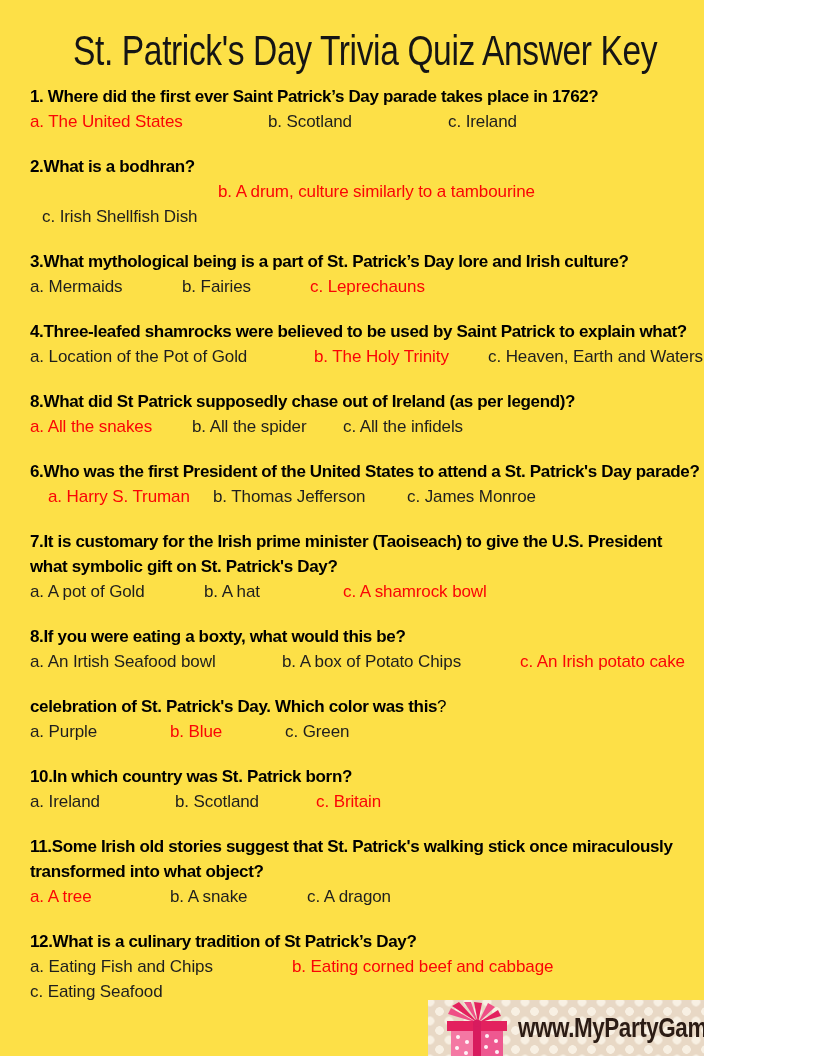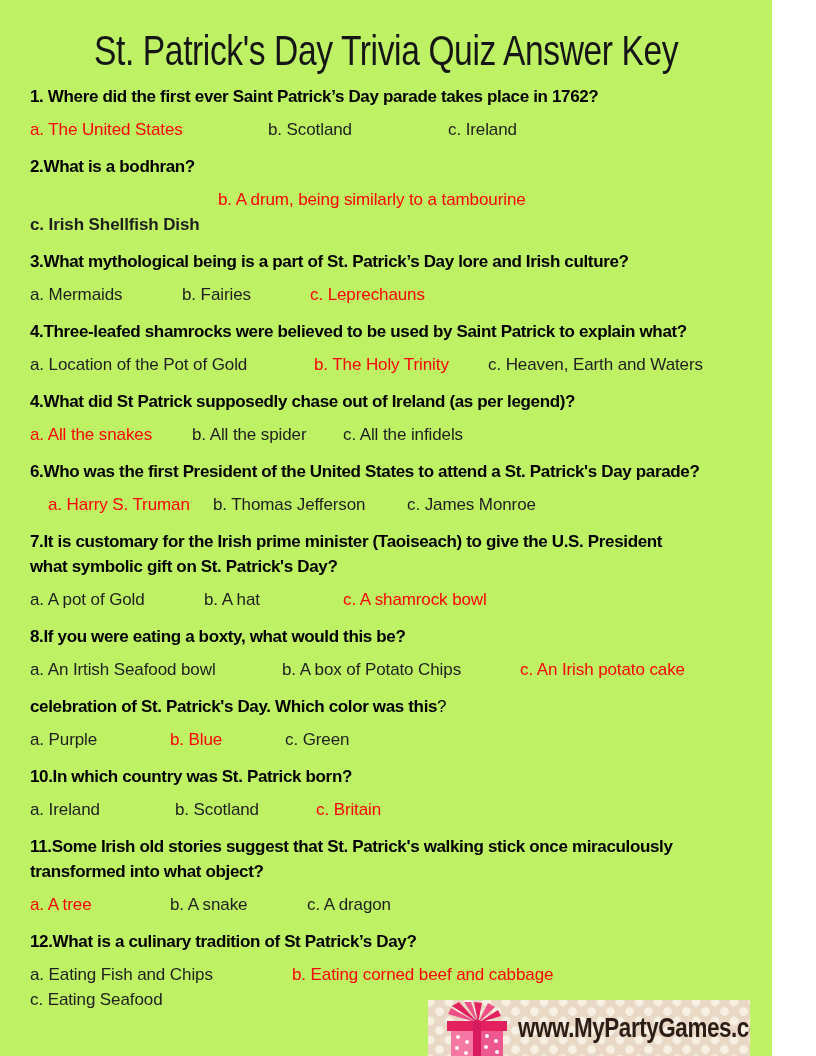--- a/index.html
+++ b/index.html
@@ -1,19 +1,19 @@
 <!DOCTYPE html>
 <html style="--answer-red: #fa0505; --banner-bg: #e8d8c5; --banner-dot: #f8f0e3; --banner-text: #2b1c15;"><head>
 <meta charset="utf-8">
 <style>
   html,body { margin:0; padding:0; background:#ffffff; }
   .page {
     position:relative;
-    width:772px; height:1056px;
-    background:#bef264;
+    width:704px; height:1056px;
+    background:#fde047;
     overflow:hidden;
     font-family:"Liberation Sans", sans-serif;
     color:#000;
   }
   .title {
     margin:25px 0 0 0;
     text-align:center;
     font-size:42px;
     font-weight:400;
     line-height:52px;
@@ -44,21 +44,20 @@
     position:relative;
     height:25px;
     font-size:17px;
     line-height:25px;
     color:#1e1e1e;
   }
   .opt {
     position:absolute; top:0;
     white-space:nowrap;
     letter-spacing:-0.1px;
-    margin-top:8px;
   }
   .opt.correct { color:var(--answer-red, #fa0505); }
 
   .banner {
     position:absolute;
     left:428px; top:1000px;
     width:322px; height:56px;
     background-color:var(--banner-bg, #e8d8c5);
     background-image:
       radial-gradient(circle, var(--banner-dot, #f8f0e3) 4px, rgba(0,0,0,0) 4.6px),
@@ -93,44 +92,44 @@
         <div class="q-line"><span>1. Where did the first ever Saint Patrick’s Day parade takes place in 1762?</span></div>
         <div class="opt-row">
           <span class="opt correct" style="left: 0px;">a. The United States</span>
           <span class="opt" style="left: 238px;">b. Scotland</span>
           <span class="opt" style="left: 418px;">c. Ireland</span>
         </div>
       </div>
       <div class="question">
         <div class="q-line"><span>2.What is a bodhran?</span></div>
         <div class="opt-row">
-          <span class="opt correct" style="left: 188px;">b. A drum, being similarly to a tambourine</span>
-        </div>
-        <div class="opt-row">
-          <span class="opt" style="left: 0px; font-weight: bold;">c. Irish Shellfish Dish</span>
+          <span class="opt correct" style="left: 188px;">b. A drum, culture similarly to a tambourine</span>
+        </div>
+        <div class="opt-row">
+          <span class="opt" style="left: 12px;">c. Irish Shellfish Dish</span>
         </div>
       </div>
       <div class="question">
         <div class="q-line"><span>3.What mythological being is a part of St. Patrick’s Day lore and Irish culture?</span></div>
         <div class="opt-row">
           <span class="opt" style="left: 0px;">a. Mermaids</span>
           <span class="opt" style="left: 152px;">b. Fairies</span>
           <span class="opt correct" style="left: 280px;">c. Leprechauns</span>
         </div>
       </div>
       <div class="question">
         <div class="q-line"><span>4.Three-leafed shamrocks were believed to be used by Saint Patrick to explain what?</span></div>
         <div class="opt-row">
           <span class="opt" style="left: 0px;">a. Location of the Pot of Gold</span>
           <span class="opt correct" style="left: 284px;">b. The Holy Trinity</span>
           <span class="opt" style="left: 458px;">c. Heaven, Earth and Waters</span>
         </div>
       </div>
       <div class="question">
-        <div class="q-line"><span>4.What did St Patrick supposedly chase out of Ireland (as per legend)?</span></div>
+        <div class="q-line"><span>8.What did St Patrick supposedly chase out of Ireland (as per legend)?</span></div>
         <div class="opt-row">
           <span class="opt correct" style="left: 0px;">a. All the snakes</span>
           <span class="opt" style="left: 162px;">b. All the spider</span>
           <span class="opt" style="left: 313px;">c. All the infidels</span>
         </div>
       </div>
       <div class="question">
         <div class="q-line"><span>6.Who was the first President of the United States to attend a St. Patrick's Day parade?</span></div>
         <div class="opt-row">
           <span class="opt correct" style="left: 18px;">a. Harry S. Truman</span>

